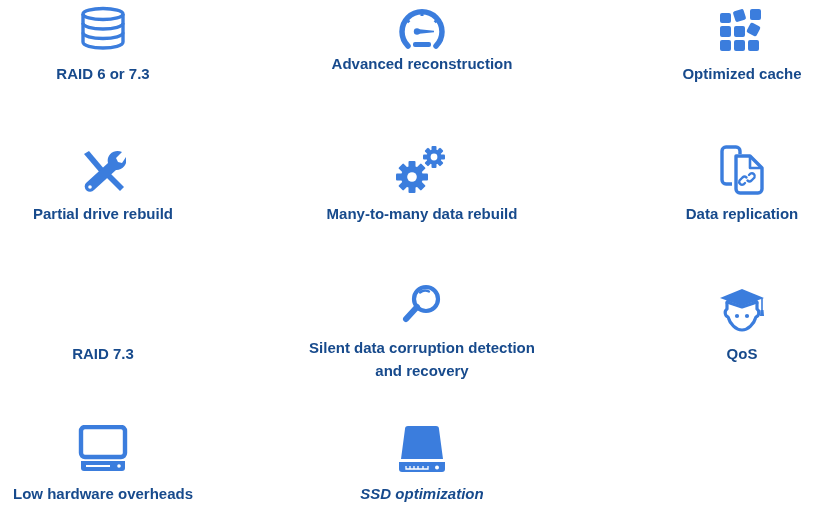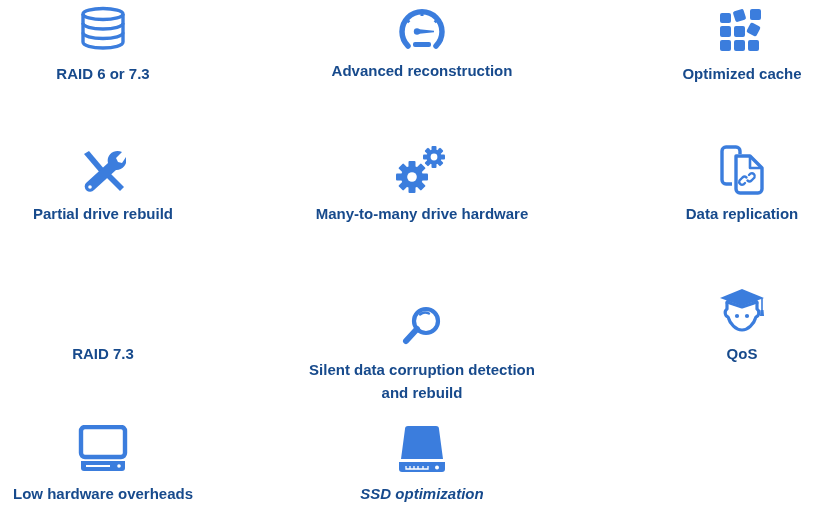--- a/index.html
+++ b/index.html
@@ -31,21 +31,21 @@
     <svg width="52" height="42" viewBox="0 0 52 42">
       <path d="M12 38 A20 20 0 1 1 40 38" fill="none" stroke="#3b7ddd" stroke-width="5.5" stroke-linecap="round"></path>
       <rect x="24.5" y="3" width="3" height="5" fill="#3b7ddd"></rect>
       <rect x="10" y="10" width="3" height="5" fill="#3b7ddd" transform="rotate(-45 11.5 12.5)"></rect>
       <rect x="39" y="10" width="3" height="5" fill="#3b7ddd" transform="rotate(45 40.5 12.5)"></rect>
       <circle cx="21" cy="23.5" r="3.2" fill="#3b7ddd"></circle>
       <path d="M21 21 L38 22.8 L38 24.2 L21 26 Z" fill="#3b7ddd"></path>
       <rect x="17" y="34" width="18" height="5" rx="2" fill="#3b7ddd"></rect>
     </svg>
   </div>
-  <div class="label" style="top:59px;">Advanced reconstruction</div>
+  <div class="label" style="top:52px;">Advanced reconstruction</div>
 </div>
 
 <div class="feature" style="left:602px;top:0;height:90px;">
   <div class="icon" style="top:8px;">
     <svg width="46" height="44" viewBox="0 0 46 44" fill="#3b7ddd">
       <rect x="1" y="5" width="11" height="10" rx="2"></rect>
       <rect x="15" y="2" width="11" height="11" rx="2" transform="rotate(-18 20.5 7.5)"></rect>
       <rect x="31" y="1" width="11" height="11" rx="2"></rect>
       <rect x="1" y="18" width="11" height="11" rx="2"></rect>
       <rect x="15" y="18" width="11" height="11" rx="2"></rect>
@@ -86,21 +86,21 @@
           <rect x="-2.5" y="-11" width="5" height="22" rx="1"></rect>
           <rect x="-2.5" y="-11" width="5" height="22" rx="1" transform="rotate(45)"></rect>
           <rect x="-2.5" y="-11" width="5" height="22" rx="1" transform="rotate(90)"></rect>
           <rect x="-2.5" y="-11" width="5" height="22" rx="1" transform="rotate(135)"></rect>
         </g>
       </g>
       <circle cx="16" cy="33" r="4.8" fill="#ffffff"></circle>
       <circle cx="38" cy="13" r="3.4" fill="#ffffff"></circle>
     </svg>
   </div>
-  <div class="label" style="top:62px;">Many-to-many drive hardware</div>
+  <div class="label" style="top:62px;">Many-to-many data rebuild</div>
 </div>
 
 <div class="feature" style="left:602px;top:140px;height:90px;">
   <div class="icon" style="top:5px;">
     <svg width="48" height="50" viewBox="0 0 48 50" fill="none" stroke="#3b7ddd" stroke-width="3.4" stroke-linejoin="round">
       <path d="M14 39 H8 A4 4 0 0 1 4 35 V6 A4 4 0 0 1 8 2 H18 A4 4 0 0 1 22 6 V9"></path>
       <path d="M18 11 H32 L44 23 V44 A4 4 0 0 1 40 48 H22 A4 4 0 0 1 18 44 Z" fill="#ffffff"></path>
       <path d="M32 11 V23 H44" stroke-width="2.6"></path>
       <g stroke-width="2.4" stroke-linecap="round">
         <path d="M27 38 L25.5 39.5 A3 3 0 0 1 21.5 35.5 L24.5 32.5 A3 3 0 0 1 28.5 32.5"></path>
@@ -108,30 +108,30 @@
       </g>
     </svg>
   </div>
   <div class="label" style="top:62px;">Data replication</div>
 </div>
 
 <div class="feature" style="left:-37px;top:280px;height:90px;">
   <div class="label" style="top:62px;">RAID 7.3</div>
 </div>
 
-<div class="feature" style="left:282px;top:296px;height:110px;">
+<div class="feature" style="left:282px;top:274px;height:110px;">
   <div class="icon" style="top:9px;">
     <svg width="44" height="42" viewBox="0 0 44 42">
       <circle cx="26" cy="16" r="12" fill="none" stroke="#3b7ddd" stroke-width="4.2"></circle>
       <path d="M20 9.5 A8 8 0 0 1 29 8.5" fill="none" stroke="#3b7ddd" stroke-width="2.4" stroke-linecap="round"></path>
       <path d="M17 24 L6 36" stroke="#3b7ddd" stroke-width="6" stroke-linecap="round"></path>
     </svg>
   </div>
   <div class="label" style="top:62px;">Silent data corruption detection</div>
-  <div class="label" style="top:85px;">and rebuild</div>
+  <div class="label" style="top:85px;">and recovery</div>
 </div>
 
 <div class="feature" style="left:602px;top:280px;height:90px;">
   <div class="icon" style="top:6px;margin-left:1px;">
     <svg width="50" height="48" viewBox="0 0 50 48">
       <path d="M2 12 L24 3 L46 12 L24 20 Z" fill="#3b7ddd"></path>
       <path d="M44 12 V24" stroke="#3b7ddd" stroke-width="1.6"></path>
       <path d="M42.5 24 L45.5 24 L46 30 L42 30 Z" fill="#3b7ddd"></path>
       <path d="M9 18 C8 15 11 15 12 17 L24 21 L36 17 C37 15 40 15 39 18 L39 23 C42 25 41 30 38 31 C36 38 30 44 24 44 C18 44 12 38 10 31 C7 30 6 25 9 23 Z" fill="none" stroke="#3b7ddd" stroke-width="3.2" stroke-linejoin="round"></path>
       <circle cx="19" cy="30" r="2.1" fill="#3b7ddd"></circle>

